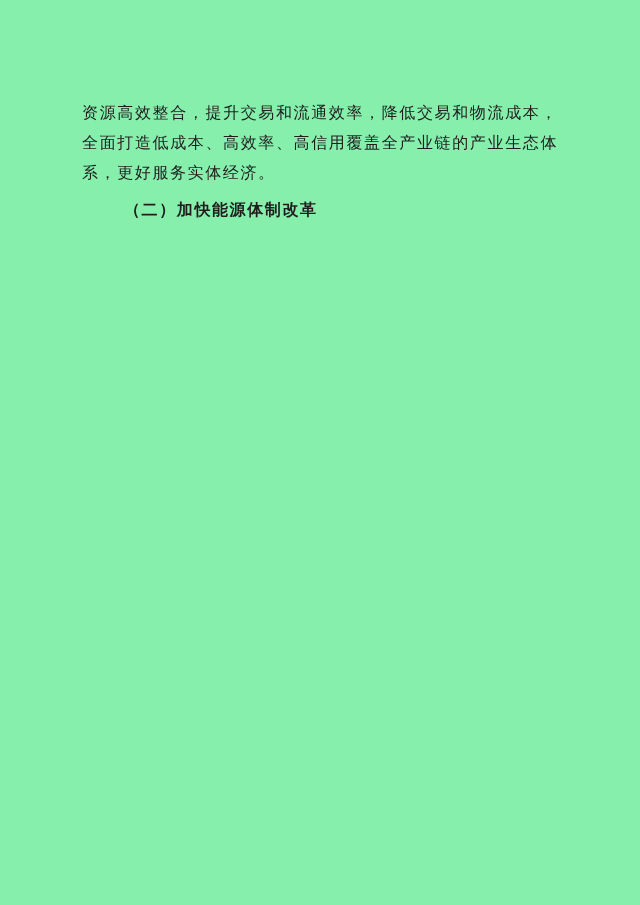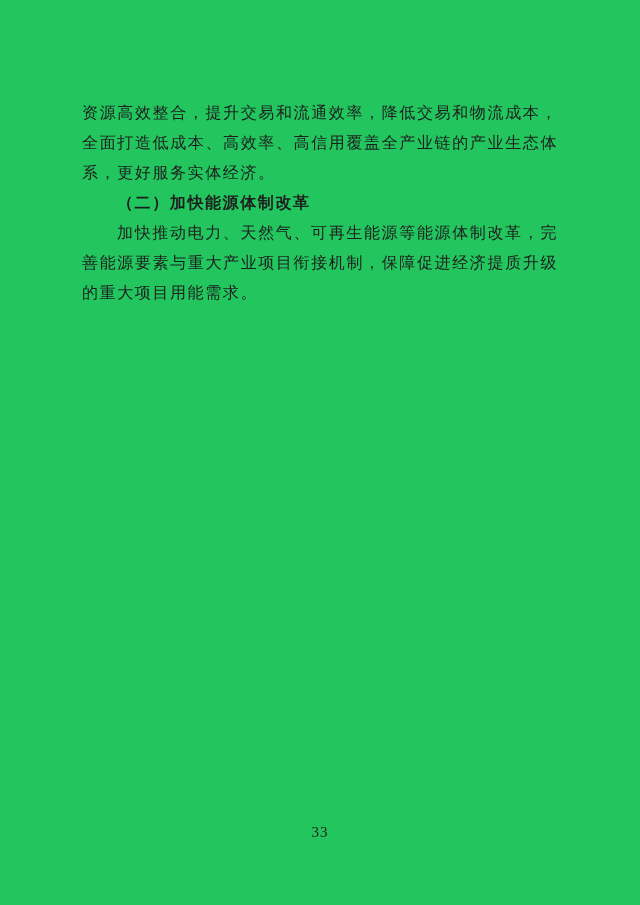--- a/index.html
+++ b/index.html
@@ -10,21 +10,21 @@
     width: 640px;
     height: 905px;
     background: #ffffff;
     overflow: hidden;
     font-family: "Liberation Serif", "DejaVu Serif", serif;
   }
   .page {
     position: relative;
     width: 640px;
     height: 905px;
-    background: #22c55e;
+    background: #86efac;
     color: #1e1e1e;
   }
   .content {
     position: absolute;
     left: 82px;
     top: 98px;
     width: 476px;
     font-size: 16px;
     line-height: 30px;
     letter-spacing: 1.6px;
@@ -35,21 +35,21 @@
     margin: 0;
     text-indent: 35px;
   }
   .para.no-indent {
     text-indent: 0;
   }
   .lead {
     font-weight: bold;
   }
   .section-heading {
-    margin: 0;
+    margin: 7px;
     font-size: 16px;
     font-weight: bold;
     text-indent: 35px;
     line-height: 30px;
   }
   .page-number {
     position: absolute;
     left: 0;
     top: 820px;
     width: 640px;
@@ -65,21 +65,19 @@
 
 <div class="page">
 
   <div class="content">
 
     <p class="para no-indent"><span class="lead"></span><span>资源高效整合，提升交易和流通效率，降低交易和物流成本，全面打造低成本、高效率、高信用覆盖全产业链的产业生态体系，更好服务实体经济。</span></p>
 
 
     <h3 class="section-heading">（二）加快能源体制改革</h3>
 
-    <p class="para"><span class="lead"></span><span>加快推动电力、天然气、可再生能源等能源体制改革，完善能源要素与重大产业项目衔接机制，保障促进经济提质升级的重大项目用能需求。</span></p>
 
 
 
   </div>
 
-  <div class="page-number">33</div>
 
 </div>
 
 </body></html>

